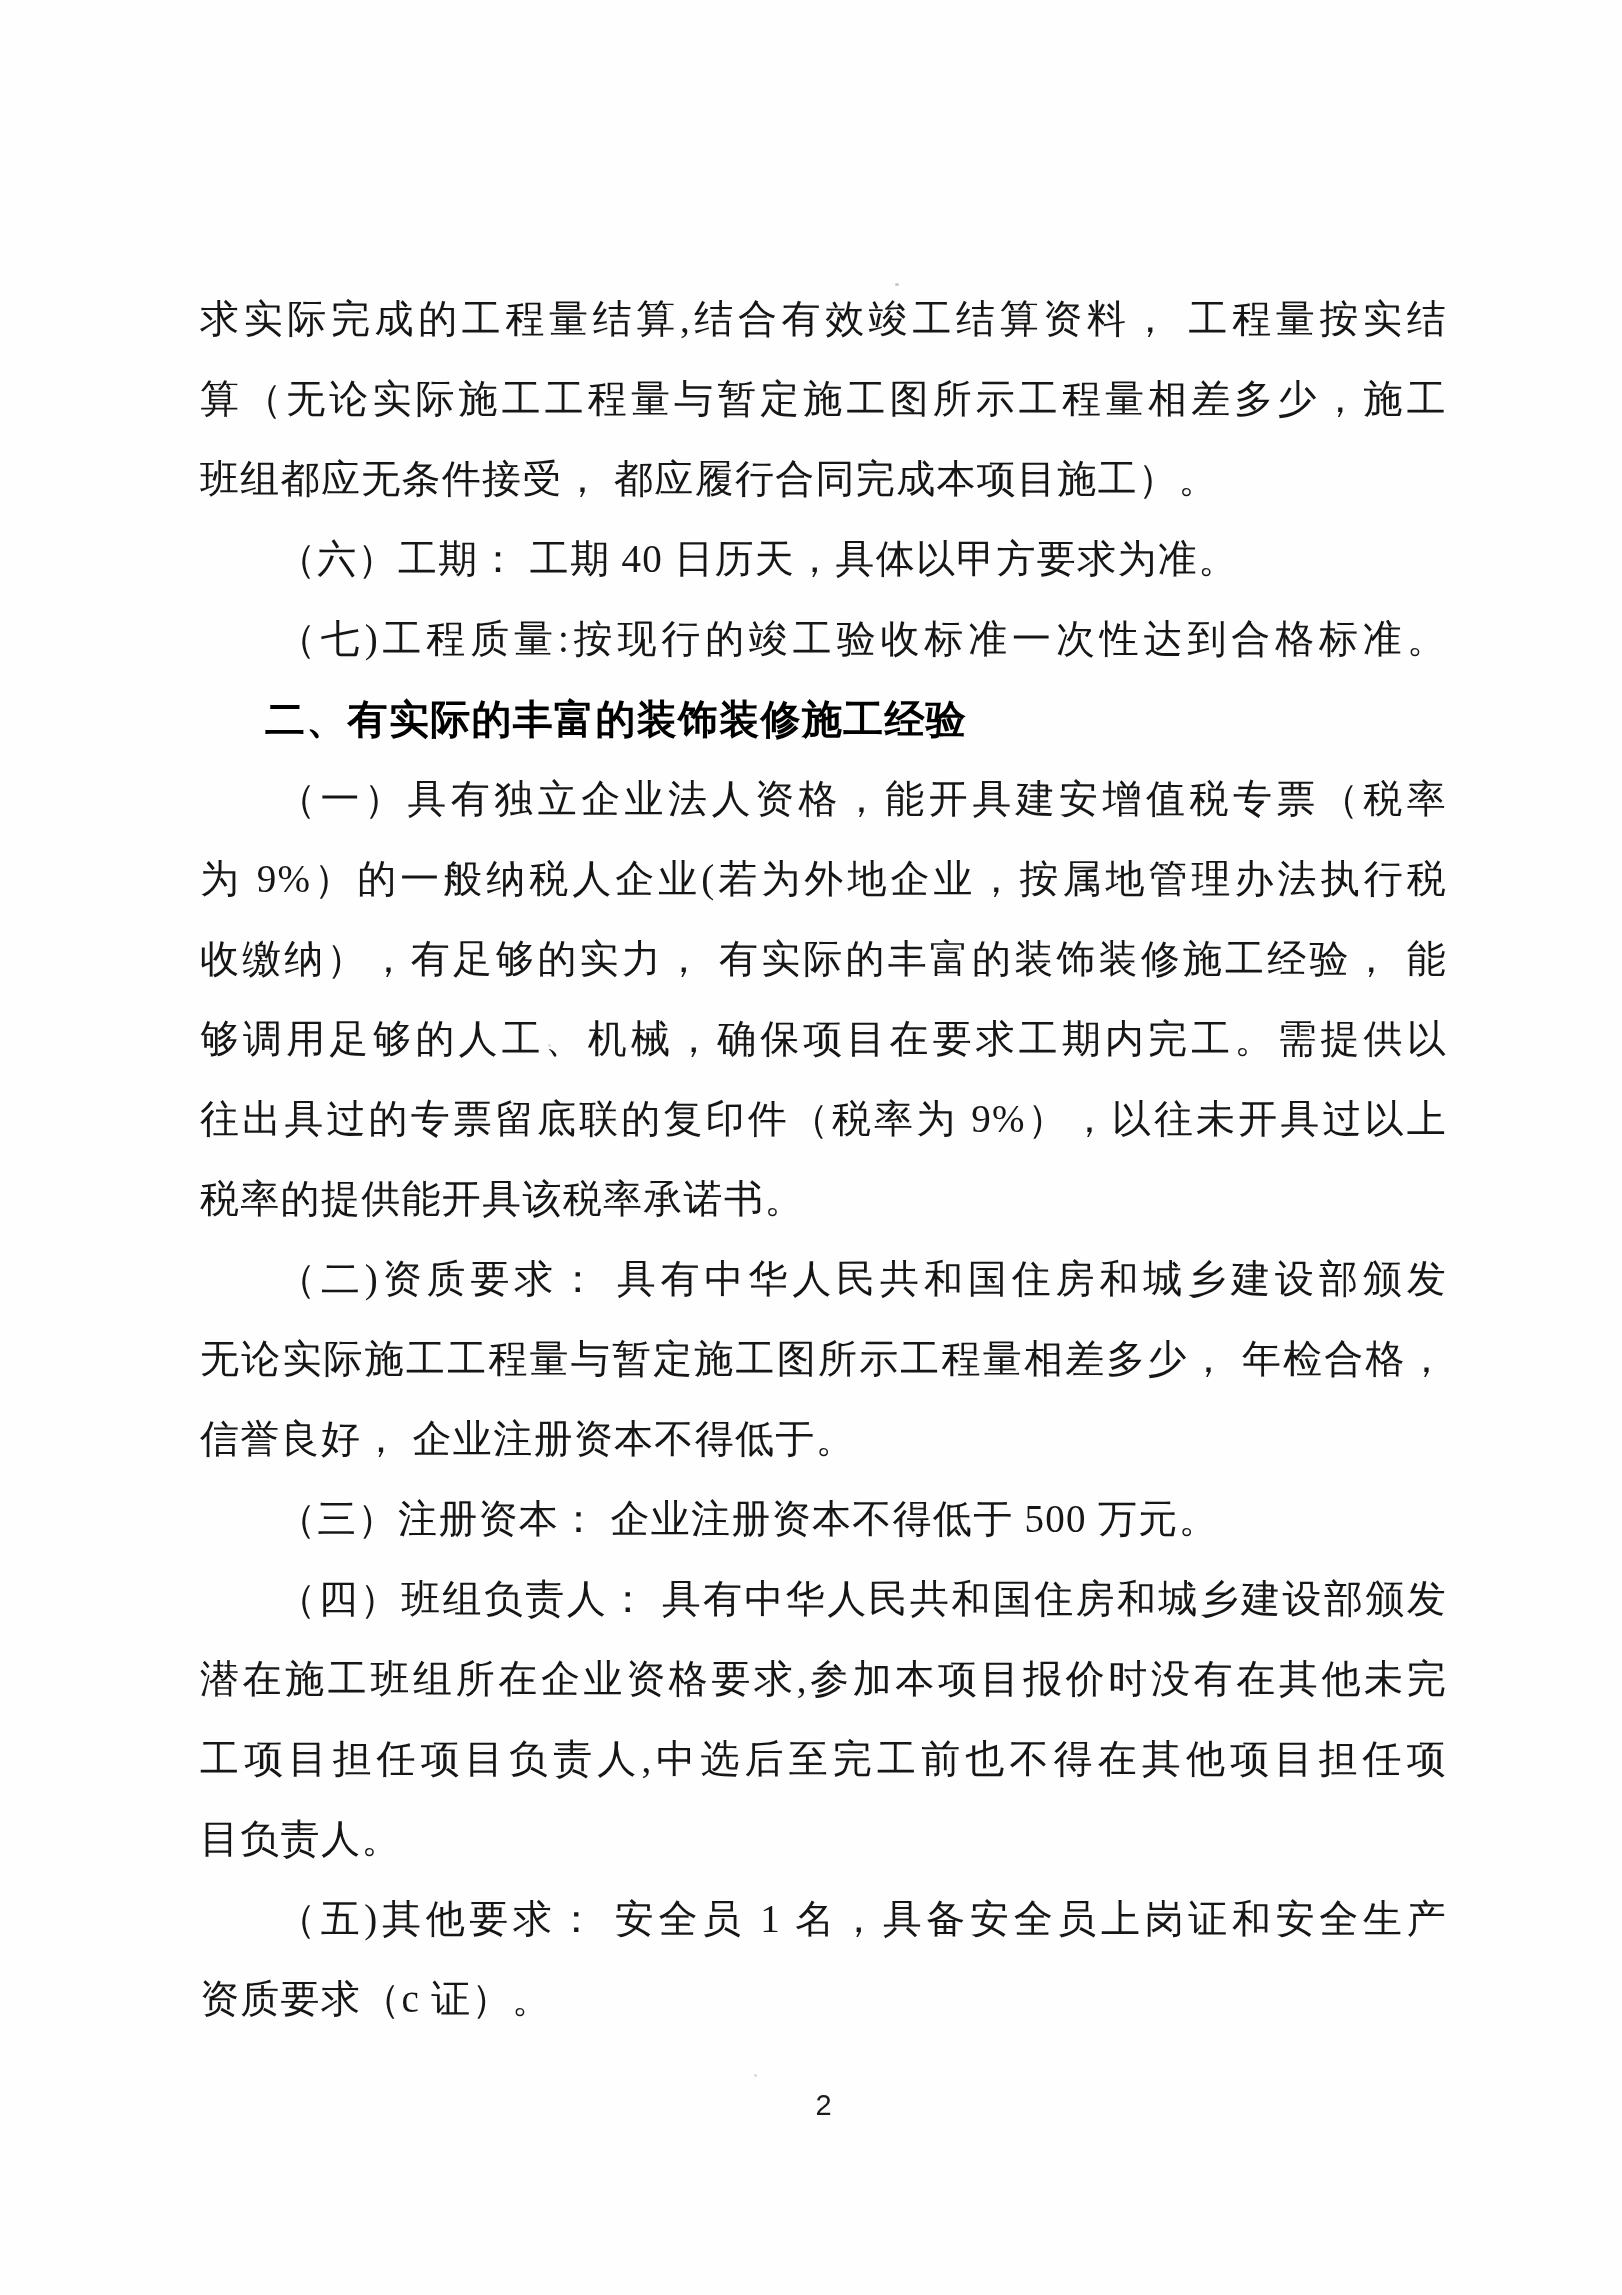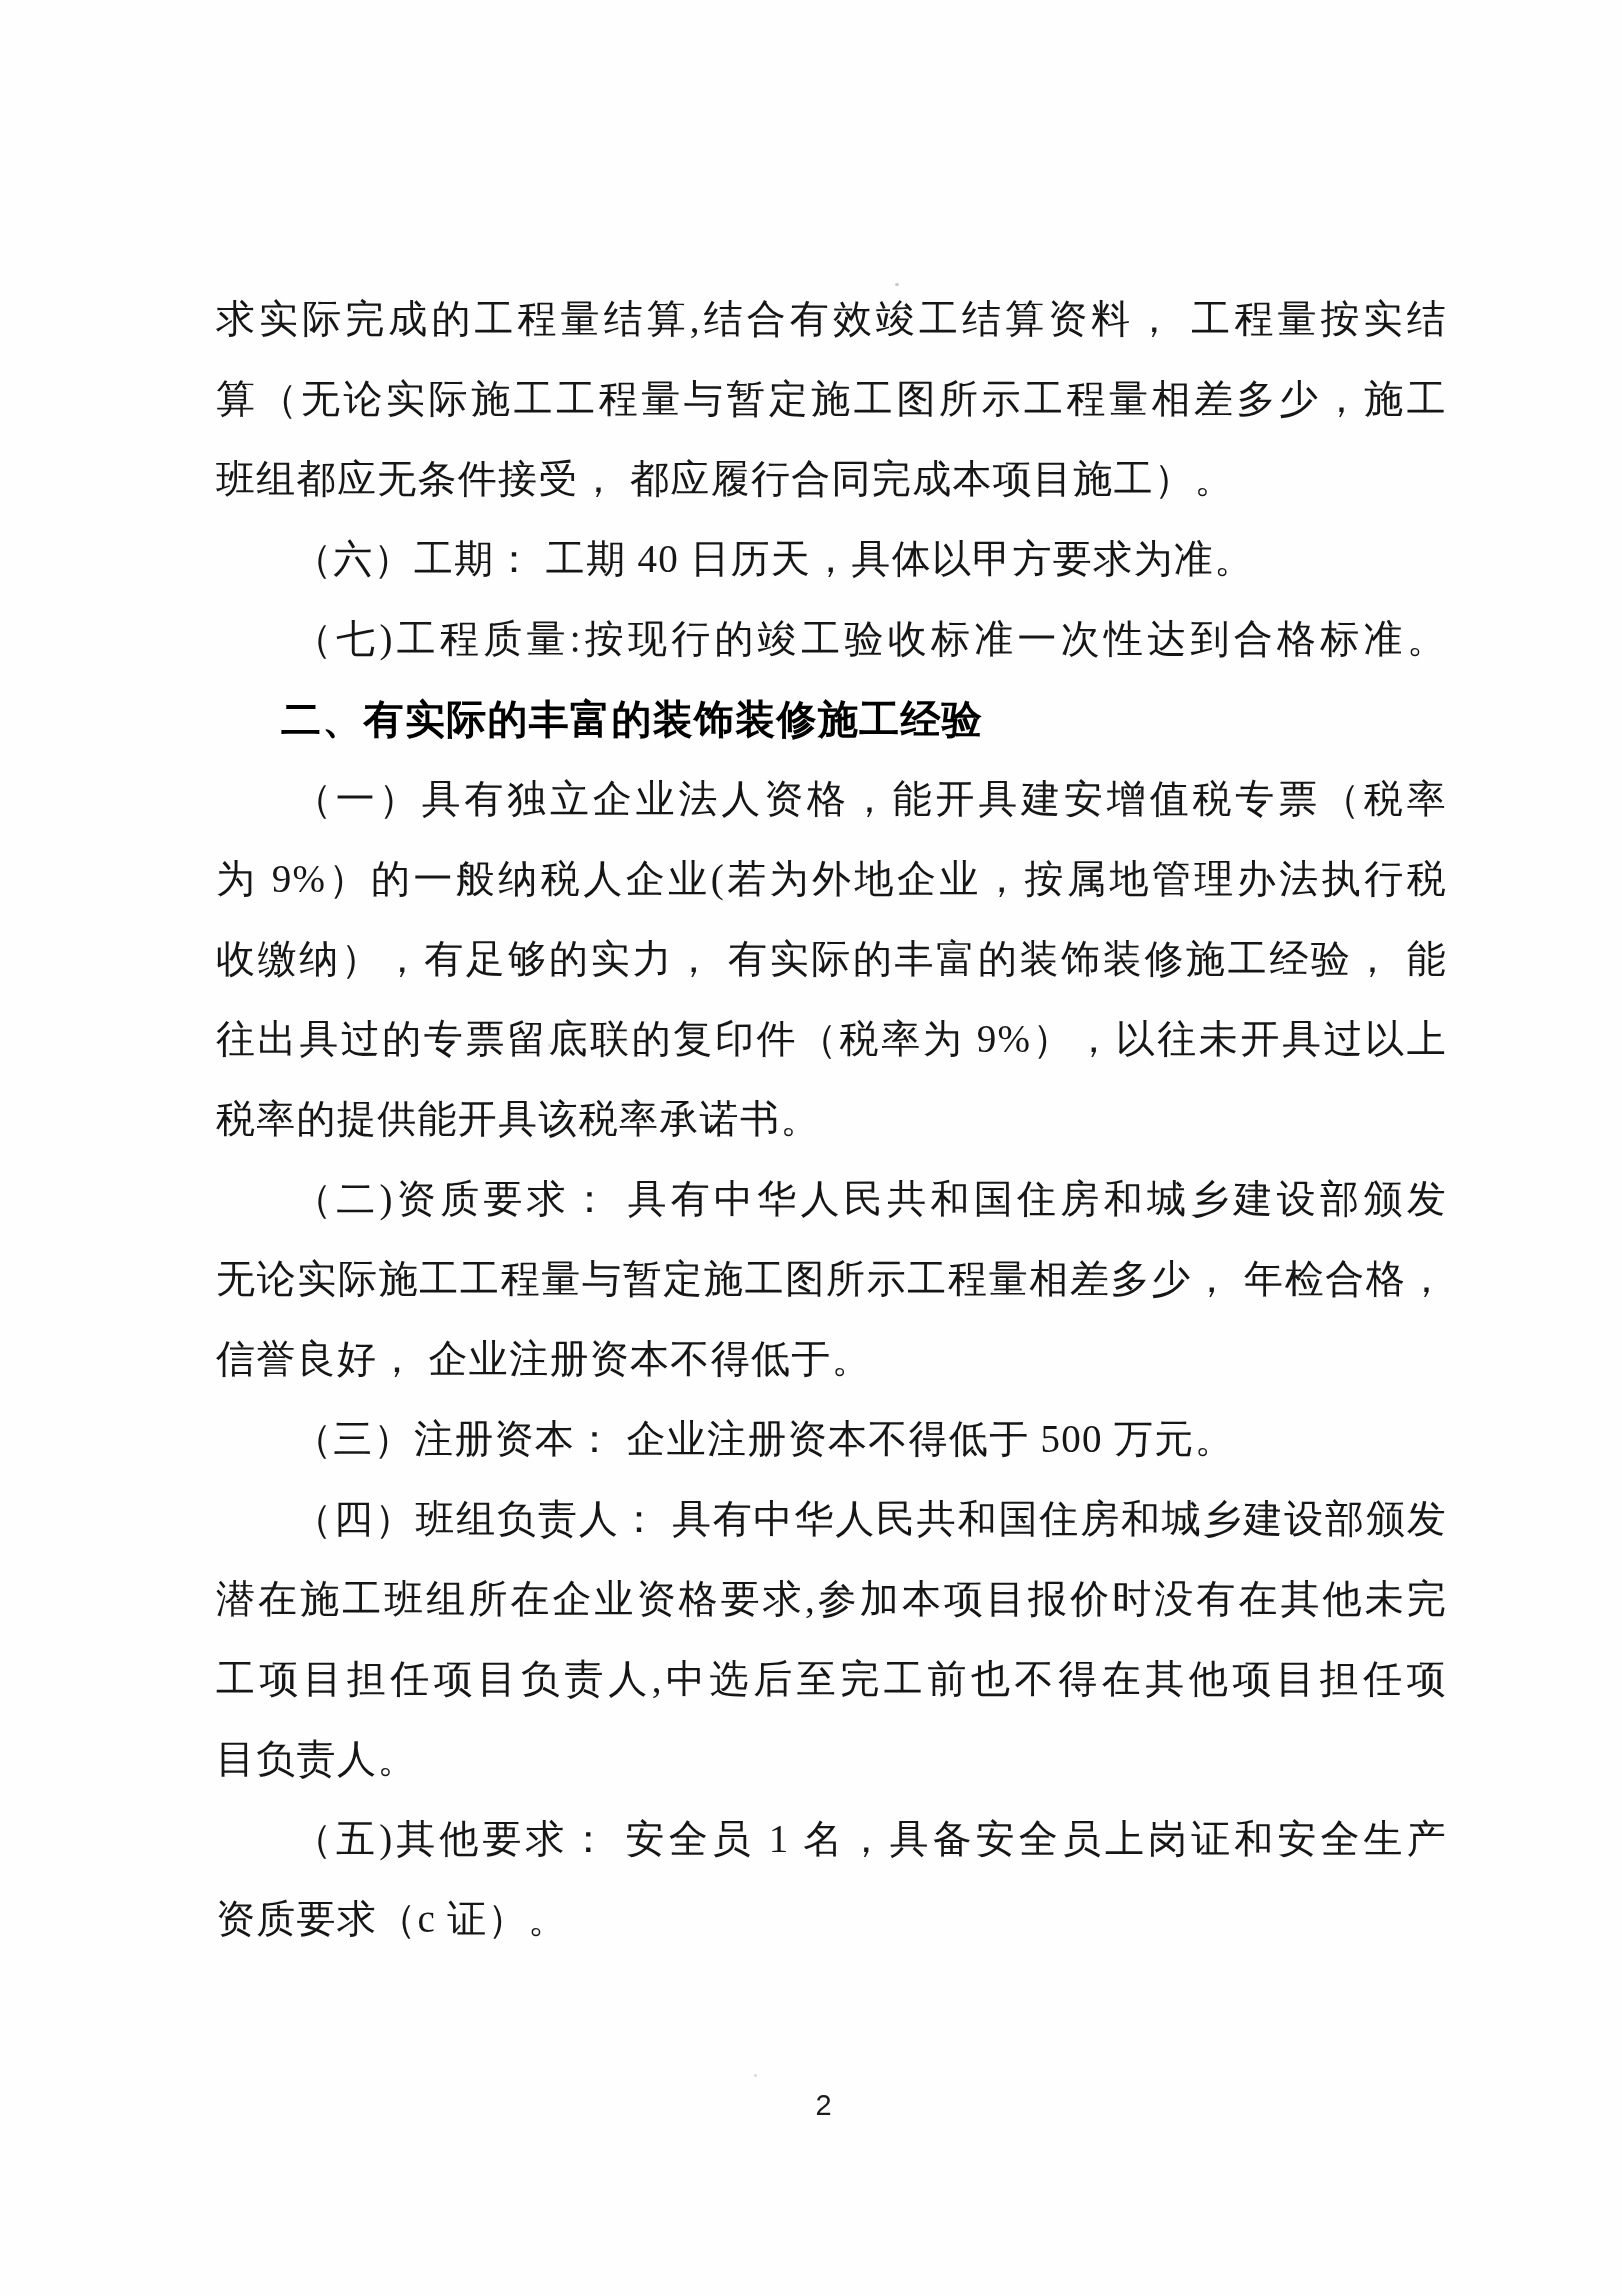--- a/index.html
+++ b/index.html
@@ -22,21 +22,20 @@
     top: 279px;
     width: 1247px;
   }
   .ln {
     height: 80px;
     line-height: 80px;
     font-size: 39px;
     letter-spacing: 1.3px;
     white-space: nowrap;
     overflow: visible;
-    margin-left: 16px;
   }
   .fill {
     white-space: normal;
     text-align: justify;
     text-align-last: justify;
     text-justify: inter-character;
   }
   .indent {
     padding-left: 77px;
   }
@@ -73,20 +72,21 @@
   <div class="content">
     <div class="ln fill">求实际完成的工程量结算,结合有效竣工结算资料， 工程量按实结</div>
     <div class="ln fill">算（无论实际施工工程量与暂定施工图所示工程量相差多少，施工</div>
     <div class="ln">班组都应无条件接受， 都应履行合同完成本项目施工）。</div>
     <div class="ln indent">（六）工期： 工期 40 日历天，具体以甲方要求为准。</div>
     <div class="ln indent fill">（七)工程质量:按现行的竣工验收标准一次性达到合格标准。</div>
     <div class="ln heading">二、有实际的丰富的装饰装修施工经验</div>
     <div class="ln indent fill">（一）具有独立企业法人资格，能开具建安增值税专票（税率</div>
     <div class="ln fill">为 9%）的一般纳税人企业(若为外地企业，按属地管理办法执行税</div>
     <div class="ln fill">收缴纳），有足够的实力， 有实际的丰富的装饰装修施工经验， 能</div>
+    <div class="ln fill">够调用足够的人工、机械，确保项目在要求工期内完工。需提供以</div>
     <div class="ln fill">往出具过的专票留底联的复印件（税率为 9%），以往未开具过以上</div>
     <div class="ln">税率的提供能开具该税率承诺书。</div>
     <div class="ln indent fill">（二)资质要求： 具有中华人民共和国住房和城乡建设部颁发</div>
     <div class="ln fill">无论实际施工工程量与暂定施工图所示工程量相差多少， 年检合格，</div>
     <div class="ln">信誉良好， 企业注册资本不得低于。</div>
     <div class="ln indent">（三）注册资本： 企业注册资本不得低于 500 万元。</div>
     <div class="ln indent fill">（四）班组负责人： 具有中华人民共和国住房和城乡建设部颁发</div>
     <div class="ln fill">潜在施工班组所在企业资格要求,参加本项目报价时没有在其他未完</div>
     <div class="ln fill">工项目担任项目负责人,中选后至完工前也不得在其他项目担任项</div>
     <div class="ln">目负责人。</div>

